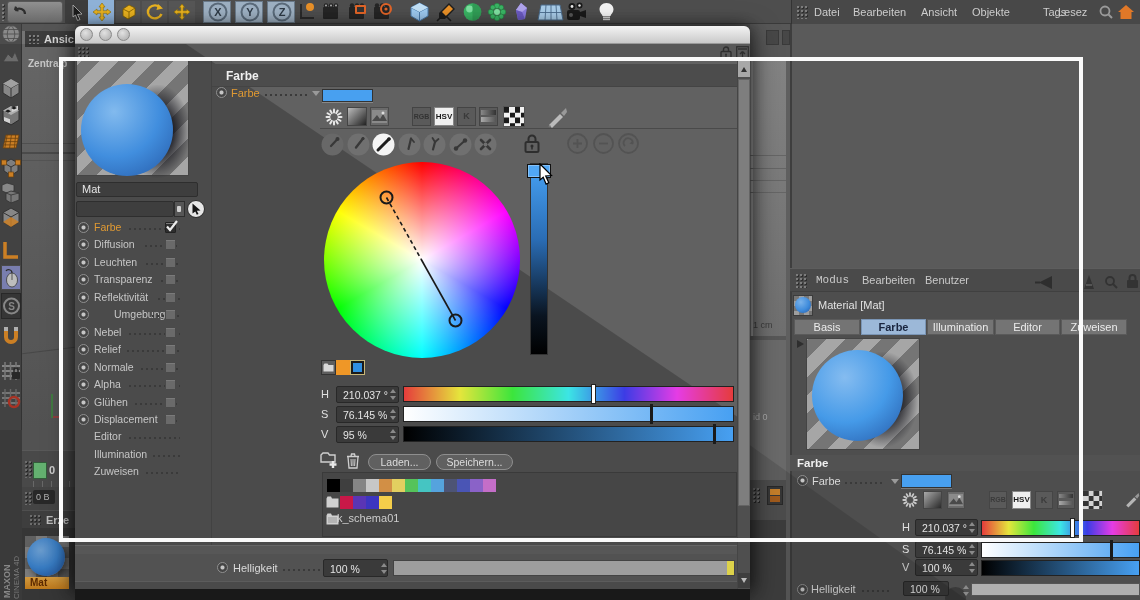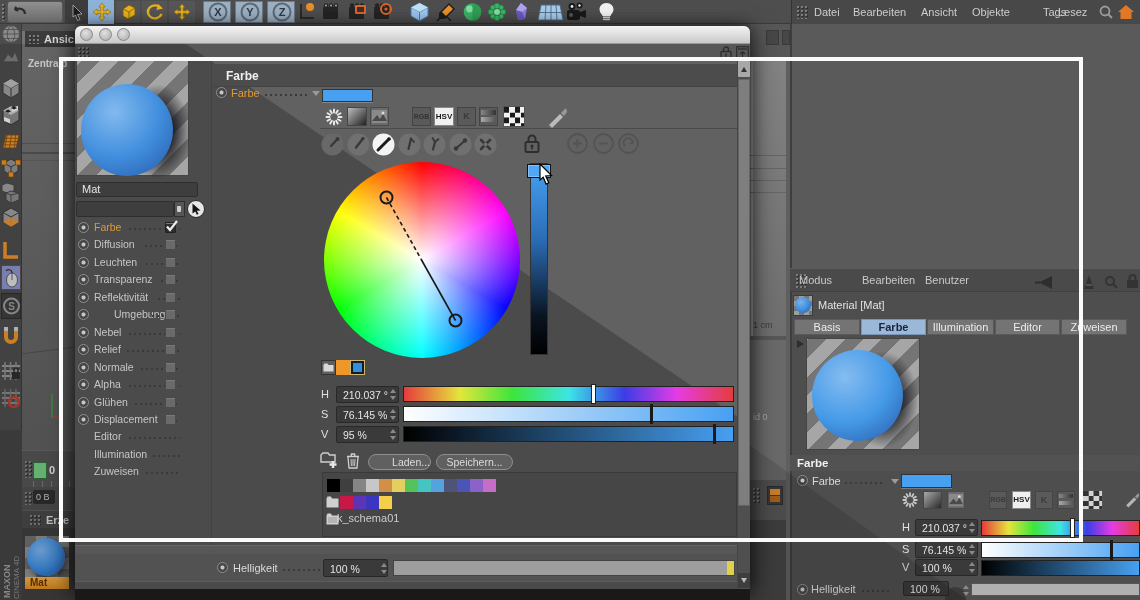--- a/index.html
+++ b/index.html
@@ -297,21 +297,21 @@
 <div class="a" style="left:767px;top:486px;width:16px;height:19px;background:#3e3e3e;border:1px solid #2e2e2e;"></div>
 <div class="a" style="left:770px;top:489px;width:10px;height:6px;background:#e09030;"></div>
 <div class="a" style="left:770px;top:496px;width:10px;height:6px;background:#b86820;"></div>
 <div class="a" style="left:750px;top:520px;width:36px;height:80px;background:#454545;"></div>
 
 <div class="a" style="left:790px;top:24px;width:350px;height:244px;background:#5a5a5a;border-left:2px solid #3e3e3e;"></div>
 
 <div class="a" id="rpanel" style="left:790px;top:268px;width:350px;height:332px;background:#4e4e4e;border-left:2px solid #3e3e3e;"></div>
 <div class="a" style="left:790px;top:268px;width:350px;height:24px;background:#4a4a4a;border-bottom:1px solid #404040;border-top:1px solid #5d5d5d;"></div>
 <div class="grip" style="left:795px;top:273px;width:12px;height:15px;"></div>
-<div class="txt" style="left:799px;top:274px;">Modus</div>
+<div class="txt" style="left:816px;top:274px;font-family:Liberation Mono, monospace;">Modus</div>
 <div class="txt" style="left:862px;top:274px;">Bearbeiten</div>
 <div class="txt" style="left:925px;top:274px;">Benutzer</div>
 <svg class="a" style="left:1035px;top:276px;" width="18" height="13" viewBox="0 0 18 13">
       <path d="M17 0 L4 6.5 L17 13 Z" fill="#2e2e2e"></path>
       <path d="M5 6.5 L0 6.5" stroke="#2e2e2e" stroke-width="2"></path>
     </svg>
 <svg class="a" style="left:1083px;top:275px;" width="12" height="14" viewBox="0 0 12 14">
       <path d="M6 0 L11 14 L1 14 Z" fill="#333"></path>
       <rect x="3" y="9" width="6" height="2" fill="#555"></rect>
     </svg>
@@ -688,21 +688,21 @@
 
     <svg class="a" style="left:245px;top:426px;" width="20" height="17" viewBox="0 0 20 17">
           <path d="M1 10 L1 3 L3 1 L8 1 L9.5 3 L15 3 L15 10 Z" fill="none" stroke="#cfcfcf" stroke-width="1.4"></path>
           <path d="M13 9 L13 16 M9.5 12.5 L16.5 12.5" stroke="#e8e8e8" stroke-width="2.4"></path>
         </svg>
     <svg class="a" style="left:271px;top:427px;" width="14" height="16" viewBox="0 0 14 16">
           <path d="M2 4 L3 15 L11 15 L12 4" fill="none" stroke="#cfcfcf" stroke-width="1.3"></path>
           <path d="M1 3.5 L13 3.5 M5 3 L5.5 1 L8.5 1 L9 3" stroke="#cfcfcf" stroke-width="1.3" fill="none"></path>
           <path d="M5 6 L5.4 13 M7 6 L7 13 M9 6 L8.6 13" stroke="#cfcfcf" stroke-width="1"></path>
         </svg>
-    <div class="a" style="left:293px;top:428px;width:63px;height:16px;background:#606060;border:1px solid #8e8e8e;border-radius:8px;color:#dcdcdc;font-size:10.5px;text-align:right;line-height:14px;">Laden...</div>
+    <div class="a" style="left:293px;top:428px;width:63px;height:16px;background:#606060;border:1px solid #8e8e8e;border-radius:8px;color:#dcdcdc;font-size:10.5px;text-align:center;line-height:14px;">Laden...</div>
     <div class="a" style="left:361px;top:428px;width:77px;height:16px;background:#606060;border:1px solid #8e8e8e;border-radius:8px;color:#dcdcdc;font-size:10.5px;text-align:center;line-height:14px;">Speichern...</div>
 
     <div class="a" style="left:247px;top:446px;width:415px;height:65px;background:#464646;border:1px solid #3a3a3a;"></div>
     <div id="swatches">
           <div class="a" style="left:252px;top:453px;width:13px;height:13px;background:#000000;"></div>
           <div class="a" style="left:265px;top:453px;width:13px;height:13px;background:#3f3f3f;"></div>
           <div class="a" style="left:278px;top:453px;width:13px;height:13px;background:#858585;"></div>
           <div class="a" style="left:291px;top:453px;width:13px;height:13px;background:#c7c7c7;"></div>
           <div class="a" style="left:304px;top:453px;width:13px;height:13px;background:#d28f45;"></div>
           <div class="a" style="left:317px;top:453px;width:13px;height:13px;background:#e2cf60;"></div>

